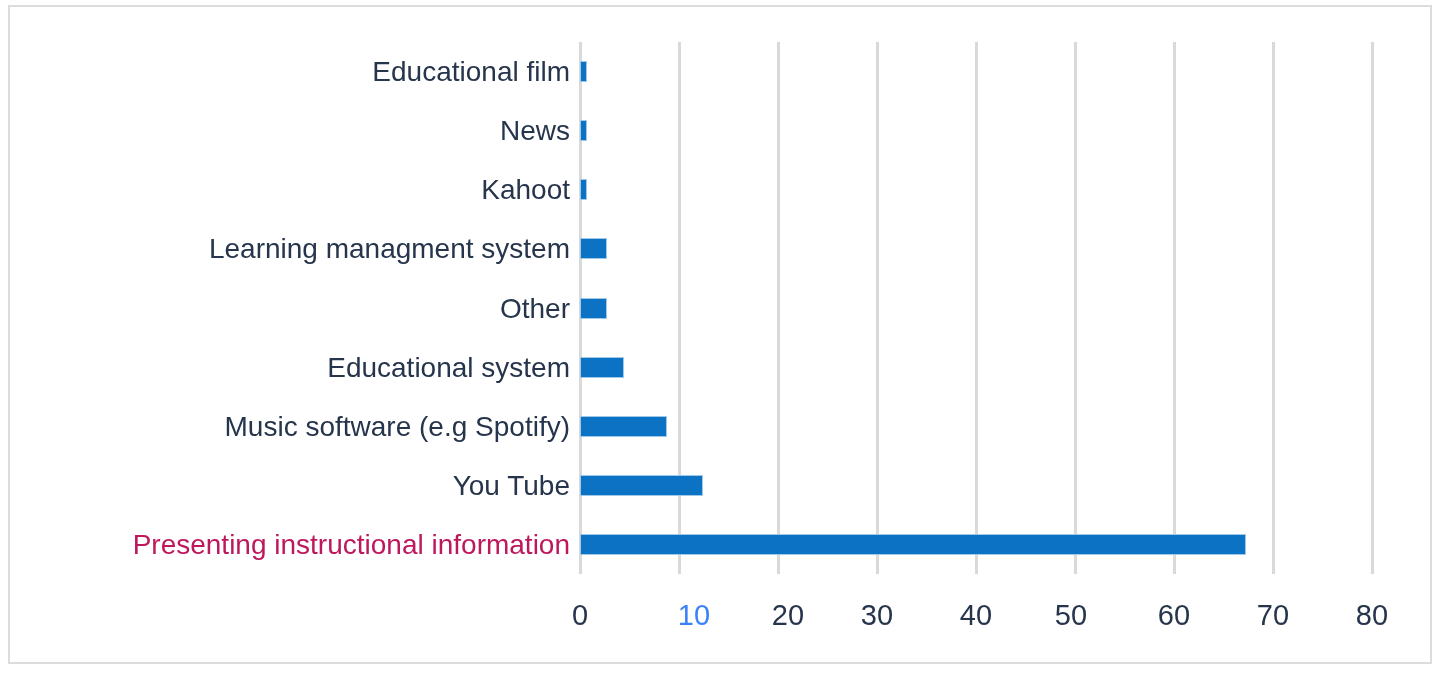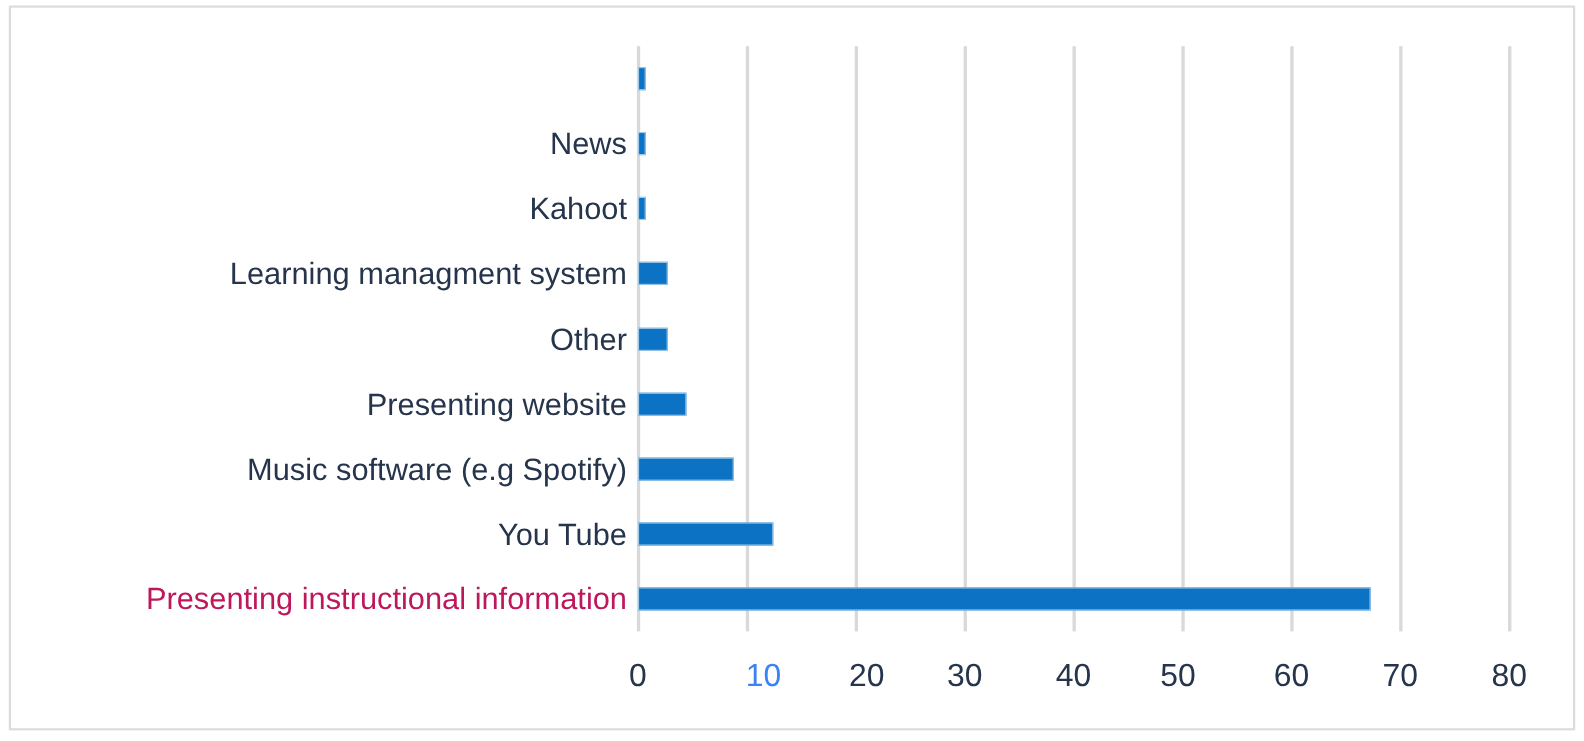--- a/index.html
+++ b/index.html
@@ -119,25 +119,26 @@
         <div class="bar" title="Learning managment system: 2.7" style="top: 196.389px; width: 26.73px; background: rgb(11, 114, 196); border: 1px solid rgb(159, 201, 232);"></div>
         <div class="bar" title="Other: 2.7" style="top: 255.5px; width: 26.73px; background: rgb(11, 114, 196); border: 1px solid rgb(159, 201, 232);"></div>
         <div class="bar" title="Educational website: 4.4" style="top: 314.611px; width: 43.56px; background: rgb(11, 114, 196); border: 1px solid rgb(159, 201, 232);"></div>
         <div class="bar" title="Music software (e.g Spotify): 8.8" style="top: 373.722px; width: 87.12px; background: rgb(11, 114, 196); border: 1px solid rgb(159, 201, 232);"></div>
         <div class="bar" title="You Tube: 12.4" style="top: 432.833px; width: 122.76px; background: rgb(11, 114, 196); border: 1px solid rgb(159, 201, 232);"></div>
         <div class="bar" title="Presenting instructional information: 67.3" style="top: 491.944px; width: 666.27px; background: rgb(11, 114, 196); border: 1px solid rgb(159, 201, 232);"></div>
       </div>
   </div>
 
   <div id="category-labels">
+      <div class="cat-label" style="top: 19.0556px; color: rgb(38, 53, 76);">Educational film</div>
       <div class="cat-label" style="top: 78.1667px; color: rgb(38, 53, 76);">News</div>
       <div class="cat-label" style="top: 137.278px; color: rgb(38, 53, 76);">Kahoot</div>
       <div class="cat-label" style="top: 196.389px; color: rgb(38, 53, 76);">Learning managment system</div>
       <div class="cat-label" style="top: 255.5px; color: rgb(38, 53, 76);">Other</div>
-      <div class="cat-label" style="top: 314.611px; color: rgb(38, 53, 76);">Presenting website</div>
+      <div class="cat-label" style="top: 314.611px; color: rgb(38, 53, 76);">Educational system</div>
       <div class="cat-label" style="top: 373.722px; color: rgb(38, 53, 76);">Music software (e.g Spotify)</div>
       <div class="cat-label" style="top: 432.833px; color: rgb(38, 53, 76);">You Tube</div>
       <div class="cat-label" style="top: 491.944px; color: #be185d;">Presenting instructional information</div>
     </div>
 
   <div id="x-axis-labels">
       <div class="x-tick" style="left: 0px; color: rgb(38, 53, 76);">0</div>
       <div class="x-tick" style="left: 114px; color: #3b82f6;">10</div>
       <div class="x-tick" style="left: 198px; color: rgb(38, 53, 76); margin-left: 10px;">20</div>
       <div class="x-tick" style="left: 297px; color: rgb(38, 53, 76);">30</div>

